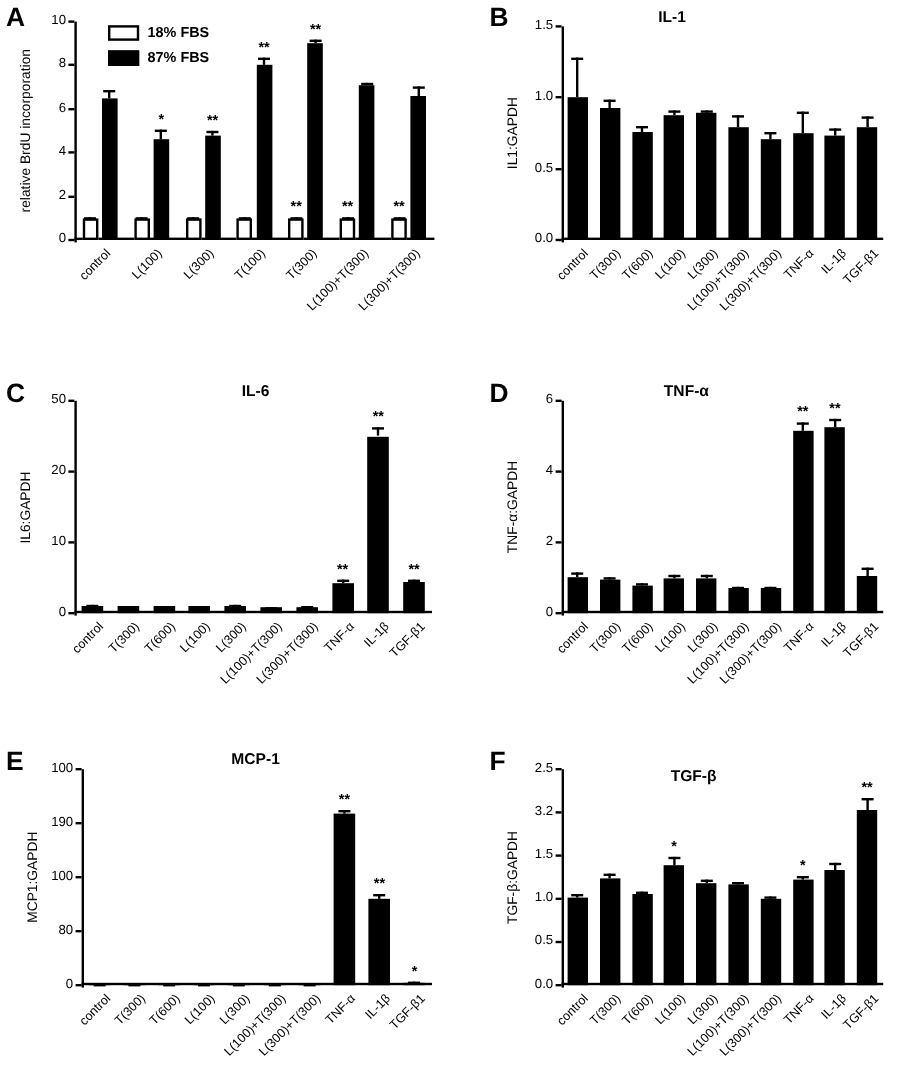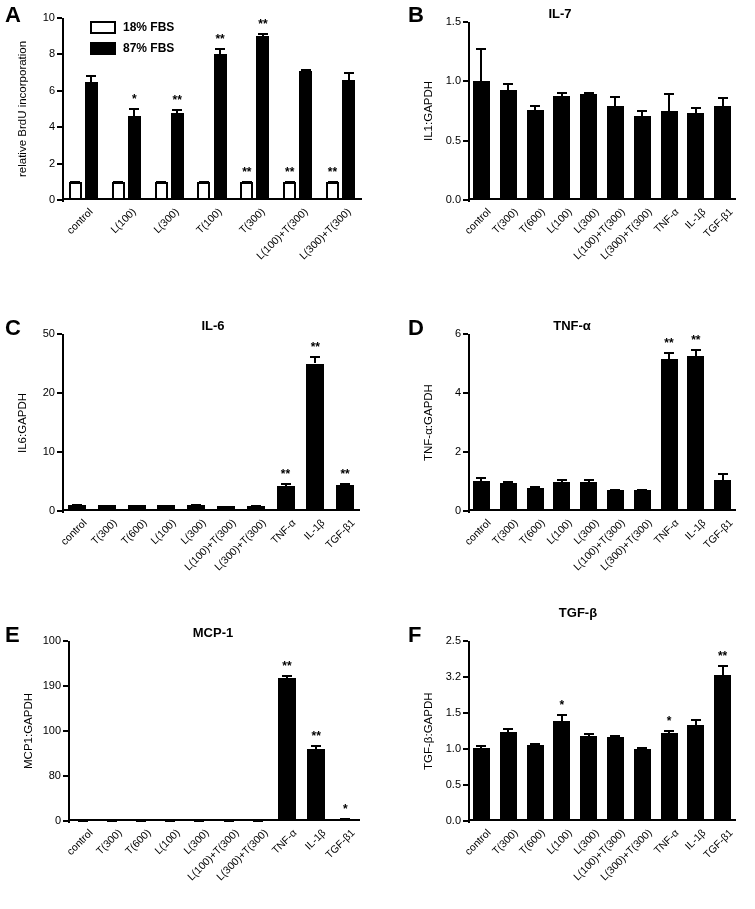--- a/index.html
+++ b/index.html
@@ -103,21 +103,21 @@
     <div class="xlab" style="left: 344.571px; top: 206px; font-size: 10.5px; transform: translateX(-100%) rotate(-45deg); transform-origin: right top;">L(300)+T(300)</div>
     <div class="legend-row" style="left: 90px; top: 20px;">
       <span class="legend-swatch"></span>
       <span class="legend-label">18% FBS</span>
     </div>
     <div class="legend-row" style="left: 90px; top: 41px;">
       <span class="legend-swatch filled"></span>
       <span class="legend-label">87% FBS</span>
     </div>
     <div class="panel-letter" style="left: 408px; top: 2px;">B</div>
-    <div class="panel-title" style="left: 490px; top: 6px; width: 140px;">IL-7</div>
+    <div class="panel-title" style="left: 490px; top: 6px; width: 140px;">IL-1</div>
     <div class="plot" style="left: 468px; top: 22px; width: 268px; height: 178px;">
       <div class="axis-y" style="height: 180px;"></div>
       <div class="axis-x" style="width: 268px;"></div>
       <div class="tick" style="top: 177px;"></div>
       <div class="ticklabel" style="top: 172px;">0.0</div>
       <div class="tick" style="top: 117.667px;"></div>
       <div class="ticklabel" style="top: 112.667px;">0.5</div>
       <div class="tick" style="top: 58.3333px;"></div>
       <div class="ticklabel" style="top: 53.3333px;">1.0</div>
       <div class="tick" style="top: -1px;"></div>
@@ -333,21 +333,21 @@
     <div class="xlab" style="left: 115.8px; top: 827px; font-size: 10.5px; transform: translateX(-100%) rotate(-45deg); transform-origin: right top;">T(300)</div>
     <div class="xlab" style="left: 145px; top: 827px; font-size: 10.5px; transform: translateX(-100%) rotate(-45deg); transform-origin: right top;">T(600)</div>
     <div class="xlab" style="left: 174.2px; top: 827px; font-size: 10.5px; transform: translateX(-100%) rotate(-45deg); transform-origin: right top;">L(100)</div>
     <div class="xlab" style="left: 203.4px; top: 827px; font-size: 10.5px; transform: translateX(-100%) rotate(-45deg); transform-origin: right top;">L(300)</div>
     <div class="xlab" style="left: 232.6px; top: 827px; font-size: 10.5px; transform: translateX(-100%) rotate(-45deg); transform-origin: right top;">L(100)+T(300)</div>
     <div class="xlab" style="left: 261.8px; top: 827px; font-size: 10.5px; transform: translateX(-100%) rotate(-45deg); transform-origin: right top;">L(300)+T(300)</div>
     <div class="xlab" style="left: 291px; top: 827px; font-size: 10.5px; transform: translateX(-100%) rotate(-45deg); transform-origin: right top;">TNF-α</div>
     <div class="xlab" style="left: 320.2px; top: 827px; font-size: 10.5px; transform: translateX(-100%) rotate(-45deg); transform-origin: right top;">IL-1β</div>
     <div class="xlab" style="left: 349.4px; top: 827px; font-size: 10.5px; transform: translateX(-100%) rotate(-45deg); transform-origin: right top;">TGF-β1</div>
     <div class="panel-letter" style="left: 408px; top: 622px;">F</div>
-    <div class="panel-title" style="left: 508px; top: 605px; width: 140px;">TGF-β</div>
+    <div class="panel-title" style="left: 508px; top: 639px; width: 140px;">TGF-β</div>
     <div class="plot" style="left: 468px; top: 641px; width: 268px; height: 180px;">
       <div class="axis-y" style="height: 182px;"></div>
       <div class="axis-x" style="width: 268px;"></div>
       <div class="tick" style="top: 179px;"></div>
       <div class="ticklabel" style="top: 174px;">0.0</div>
       <div class="tick" style="top: 143px;"></div>
       <div class="ticklabel" style="top: 138px;">0.5</div>
       <div class="tick" style="top: 107px;"></div>
       <div class="ticklabel" style="top: 102px;">1.0</div>
       <div class="tick" style="top: 71px;"></div>

